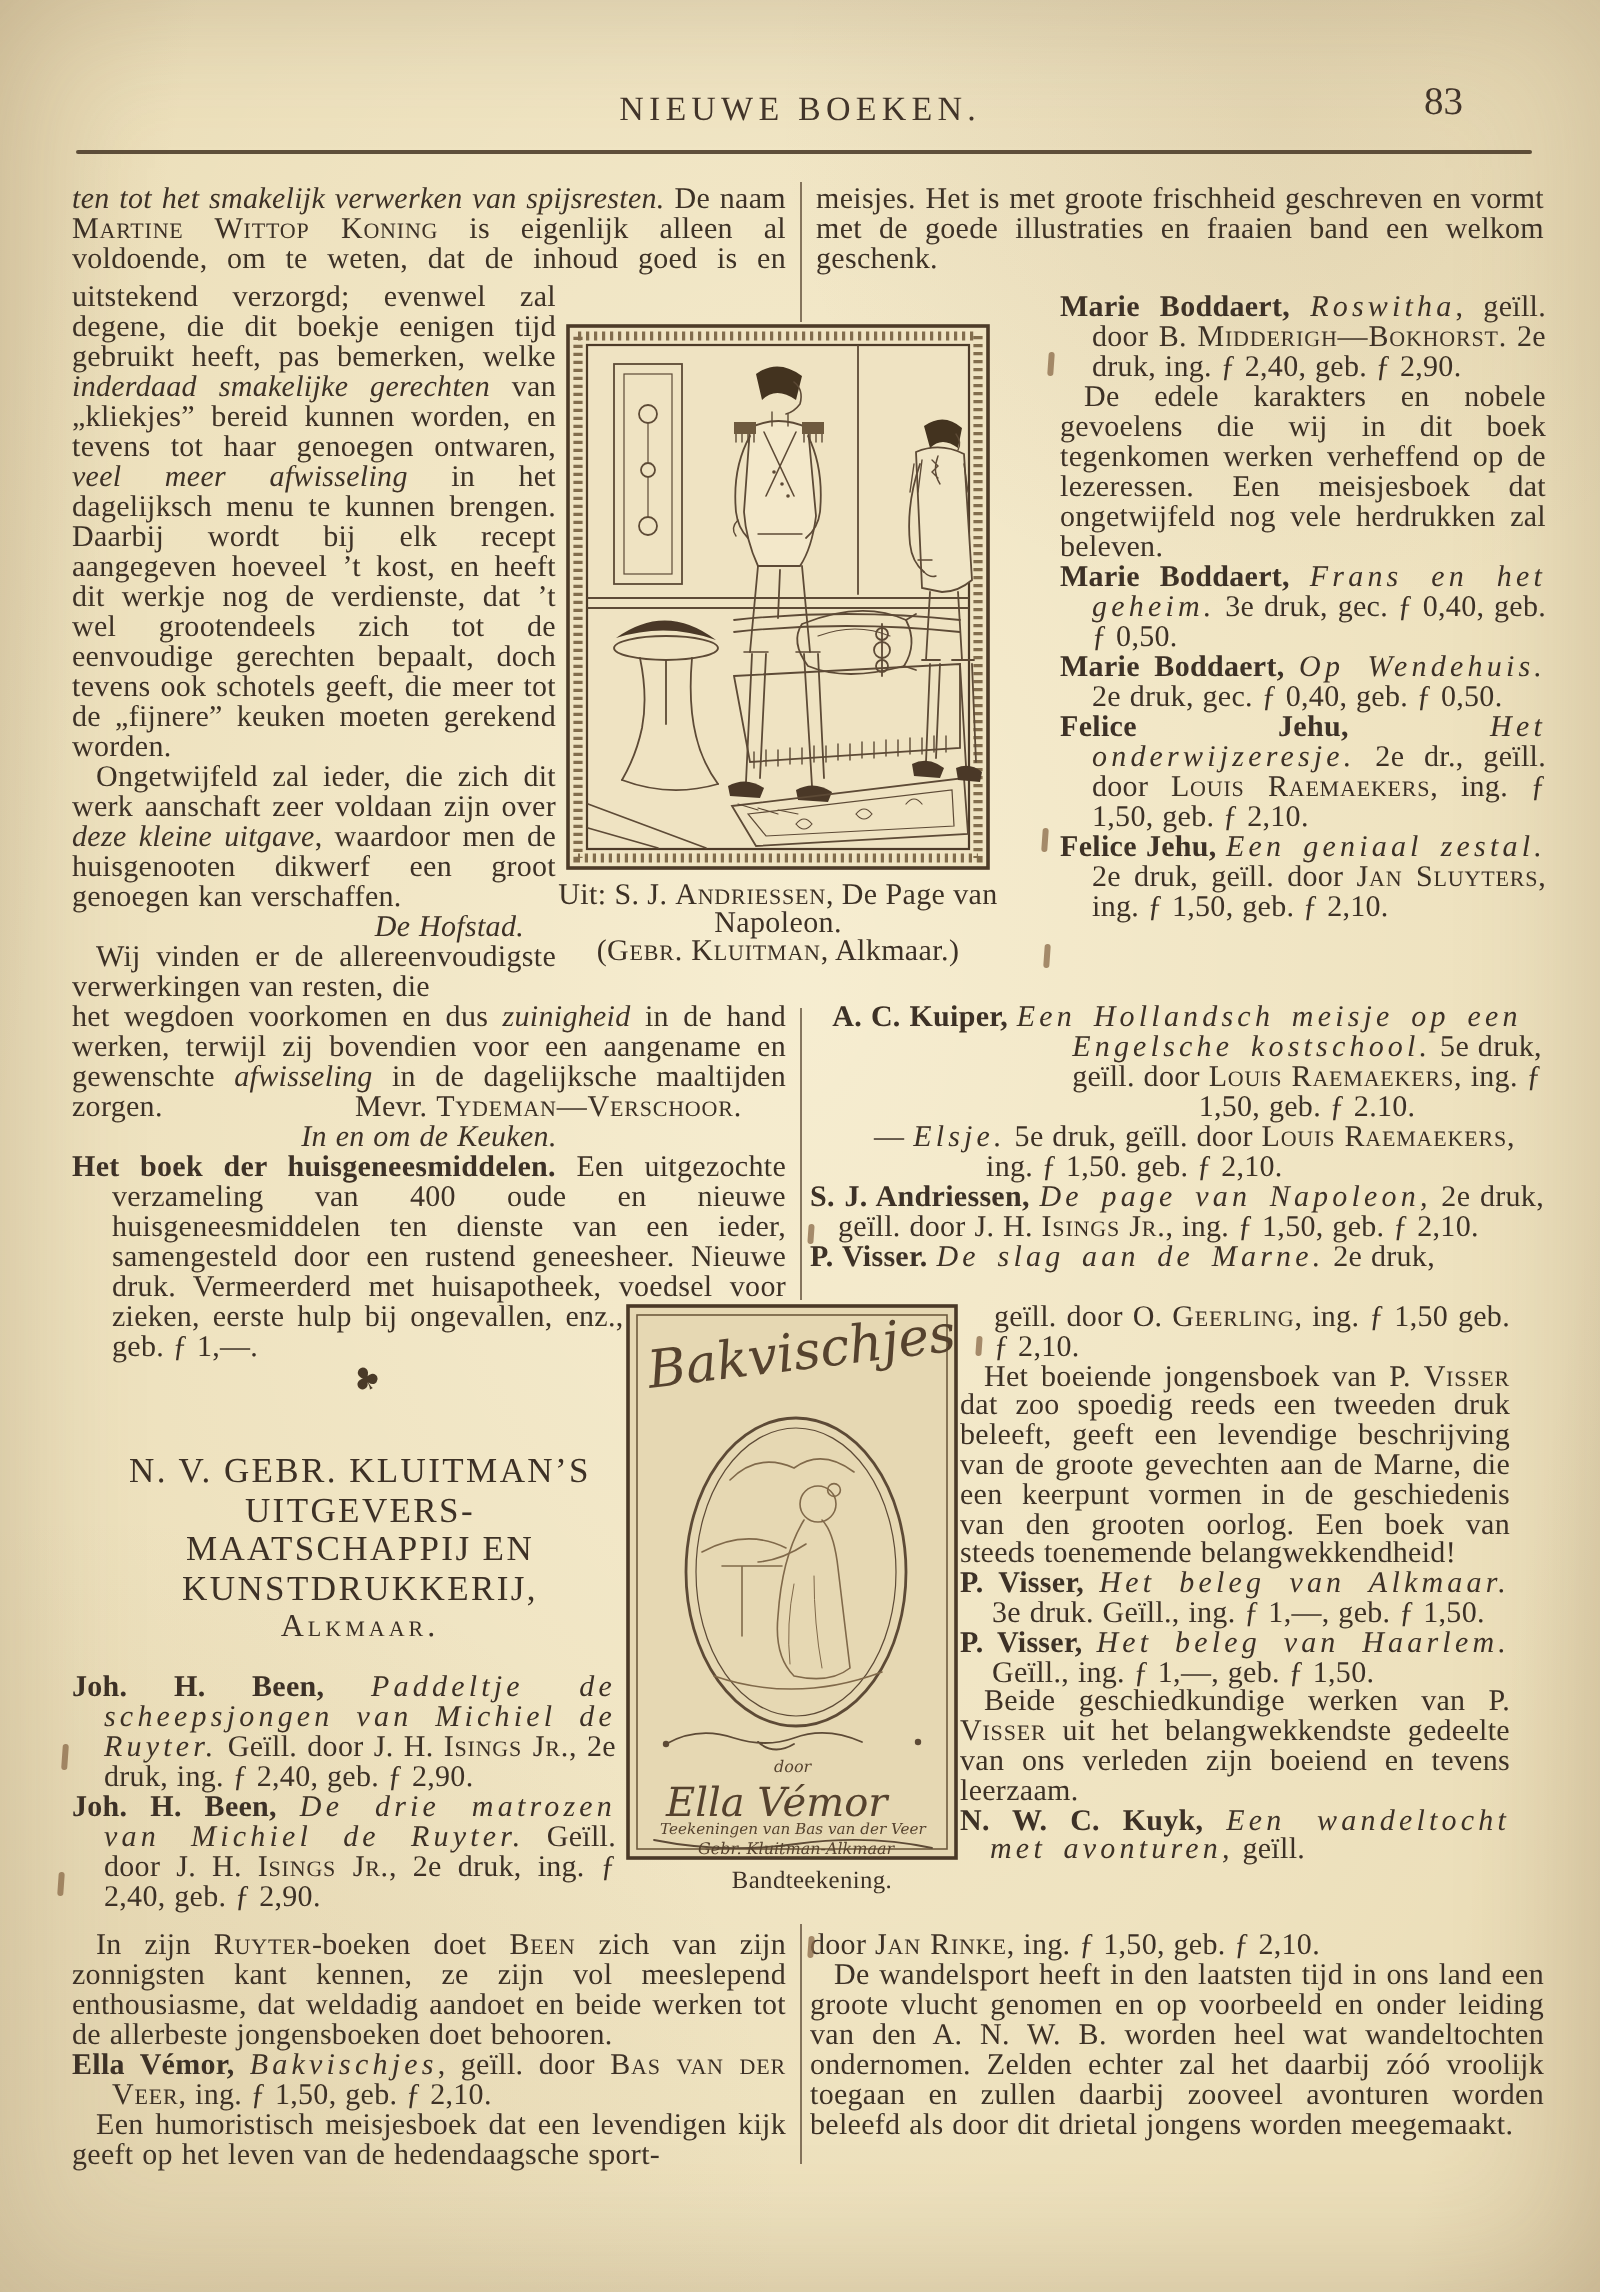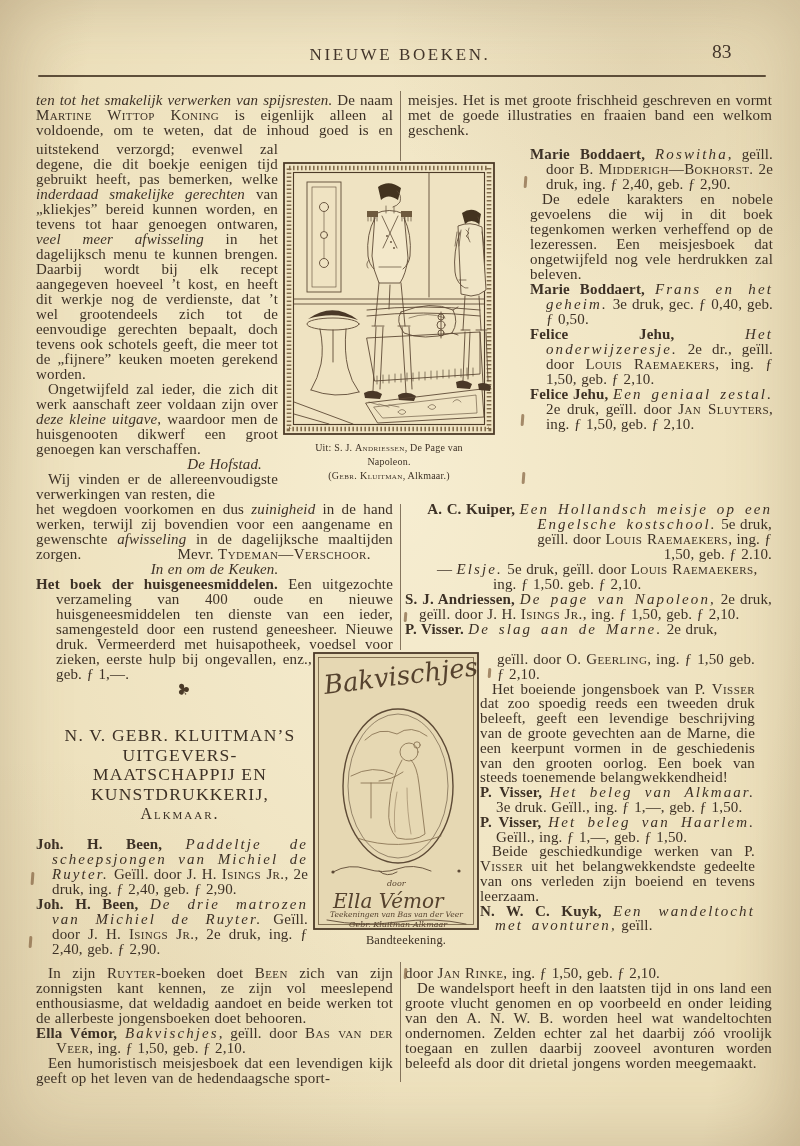--- a/index.html
+++ b/index.html
@@ -13,21 +13,21 @@
       linear-gradient(100deg, rgba(160,130,90,.14), transparent 10%, transparent 90%, rgba(160,130,90,.16)),
       #ecdfba;
     box-shadow:inset 0 0 70px rgba(120,95,60,.28);
   }
   .tblock{position:absolute;font-size:15px;line-height:15px;text-align:justify;
           letter-spacing:.15px;word-spacing:.5px;}
   .tblock p{margin:0;}
   .jlast{text-align-last:justify;}
   .ind{text-indent:12px;}
   .entry{padding-left:16px;text-indent:-16px;}
-  .entry-deep{padding-left:130px;text-indent:-130px;text-align:right;}
+  .entry-deep{padding-left:130px;text-indent:-130px;text-align:center;}
   .entry-dash{padding-left:88px;text-indent:-56px;text-align:left;}
   .attr-right{text-align:right;padding-right:16px;}
   .center{text-align:center;}
   .spread{display:flex;justify-content:space-between;padding-right:22px;}
   .st-i{font-style:italic;}
   .st-b{font-weight:bold;font-family:Liberation Serif, serif;}
   .st-sc{font-variant:small-caps;letter-spacing:.4px;}
   .st-sp{letter-spacing:2.1px;word-spacing:3px;font-style:italic;}
   .clip{overflow:hidden;}
   #header-title{position:absolute;left:0;top:45px;width:800px;text-align:center;
@@ -35,21 +35,21 @@
   #page-number{position:absolute;left:712px;top:41px;font-size:19.5px;color:#42352a;}
   #header-rule{position:absolute;left:38px;top:75px;width:728px;height:2px;
     background:#4a3a28;opacity:.88;border-radius:1px;}
   .col-divider{position:absolute;width:1px;background:#55432f;opacity:.7;}
   #ad-heading{position:absolute;left:30px;top:726px;width:300px;text-align:center;
     font-size:17.5px;line-height:19.5px;letter-spacing:1.2px;color:#3d3126;}
   #ad-heading .city{font-size:16px;font-variant:small-caps;letter-spacing:2px;}
   #fleuron{position:absolute;left:176px;top:680px;font-size:16px;
     font-family:"DejaVu Sans",sans-serif;transform:rotate(-28deg);color:#4a3a28;}
   .figure{position:absolute;}
-  .figcap{position:absolute;text-align:center;font-size:10px;line-height:14px;
+  .figcap{position:absolute;text-align:center;font-size:15px;line-height:14px;
     letter-spacing:.2px;}
   .pen{position:absolute;width:2.5px;border-radius:2px;background:#8a6a48;
     opacity:.75;transform:rotate(4deg);}
   .script{font-family:"DejaVu Serif",serif;font-style:italic;fill:#55422e;}
   svg .ln{stroke:#5d4a36;fill:none;stroke-width:.9;stroke-linecap:round;}
   svg .ln-lt{stroke:#80694a;fill:none;stroke-width:.8;stroke-linecap:round;}
 </style>
 </head>
 <body>
 
@@ -106,20 +106,21 @@
   </div>
 
   <div class="tblock" style="left:408px;top:93px;width:364px;">
     <p><span>meisjes. Het is met groote frischheid geschreven en vormt met de goede illustraties en fraaien band een welkom geschenk.</span></p>
   </div>
 
   <div class="tblock clip" style="left:530px;top:147px;width:243px;height:358px;">
     <p class="entry"><span class="st-b">Marie Boddaert,</span><span> </span><span class="st-sp">Roswitha</span><span>, geïll. door B. </span><span class="st-sc">Midderigh—Bokhorst</span><span>. 2e druk, ing. ƒ 2,40, geb. ƒ 2,90.</span></p>
     <p class="ind"><span>De edele karakters en nobele gevoelens die wij in dit boek tegenkomen werken verheffend op de lezeressen. Een meisjesboek dat ongetwijfeld nog vele herdrukken zal beleven.</span></p>
     <p class="entry"><span class="st-b">Marie Boddaert,</span><span> </span><span class="st-sp">Frans en het geheim.</span><span> 3e druk, gec. ƒ 0,40, geb. ƒ 0,50.</span></p>
+    <p class="entry"><span class="st-b">Marie Boddaert,</span><span> </span><span class="st-sp">Op Wendehuis.</span><span> 2e druk, gec. ƒ 0,40, geb. ƒ 0,50.</span></p>
     <p class="entry"><span class="st-b">Felice Jehu,</span><span> </span><span class="st-sp">Het onderwijzeresje.</span><span> 2e dr., geïll. door </span><span class="st-sc">Louis Raemaekers</span><span>, ing. ƒ 1,50, geb. ƒ 2,10.</span></p>
     <p class="entry"><span class="st-b">Felice Jehu,</span><span> </span><span class="st-sp">Een geniaal zestal.</span><span> 2e druk, geïll. door </span><span class="st-sc">Jan Sluyters</span><span>, ing. ƒ 1,50, geb. ƒ 2,10.</span></p>
   </div>
 
   <div class="tblock clip" style="left:405px;top:502px;width:367px;height:150px;">
     <p class="entry-deep"><span class="st-b">A. C. Kuiper,</span><span> </span><span class="st-sp">Een Hollandsch meisje op een Engelsche kostschool.</span><span> 5e druk, geïll. door </span><span class="st-sc">Louis Raemaekers</span><span>, ing. ƒ 1,50, geb. ƒ 2.10.</span></p>
     <p class="entry-dash"><span>—  </span><span class="st-sp">Elsje.</span><span> 5e druk, geïll. door </span><span class="st-sc">Louis Raemaekers</span><span>, ing. ƒ 1,50. geb. ƒ 2,10.</span></p>
     <p class="entry" style="padding-left:14px;text-indent:-14px;"><span class="st-b">S. J. Andriessen,</span><span> </span><span class="st-sp">De page van Napoleon,</span><span> 2e druk, geïll. door J. H. </span><span class="st-sc">Isings Jr.</span><span>, ing. ƒ 1,50, geb. ƒ 2,10.</span></p>
     <p><span class="st-b">P. Visser.</span><span> </span><span class="st-sp">De slag aan de Marne.</span><span> 2e druk,</span></p>
   </div>

